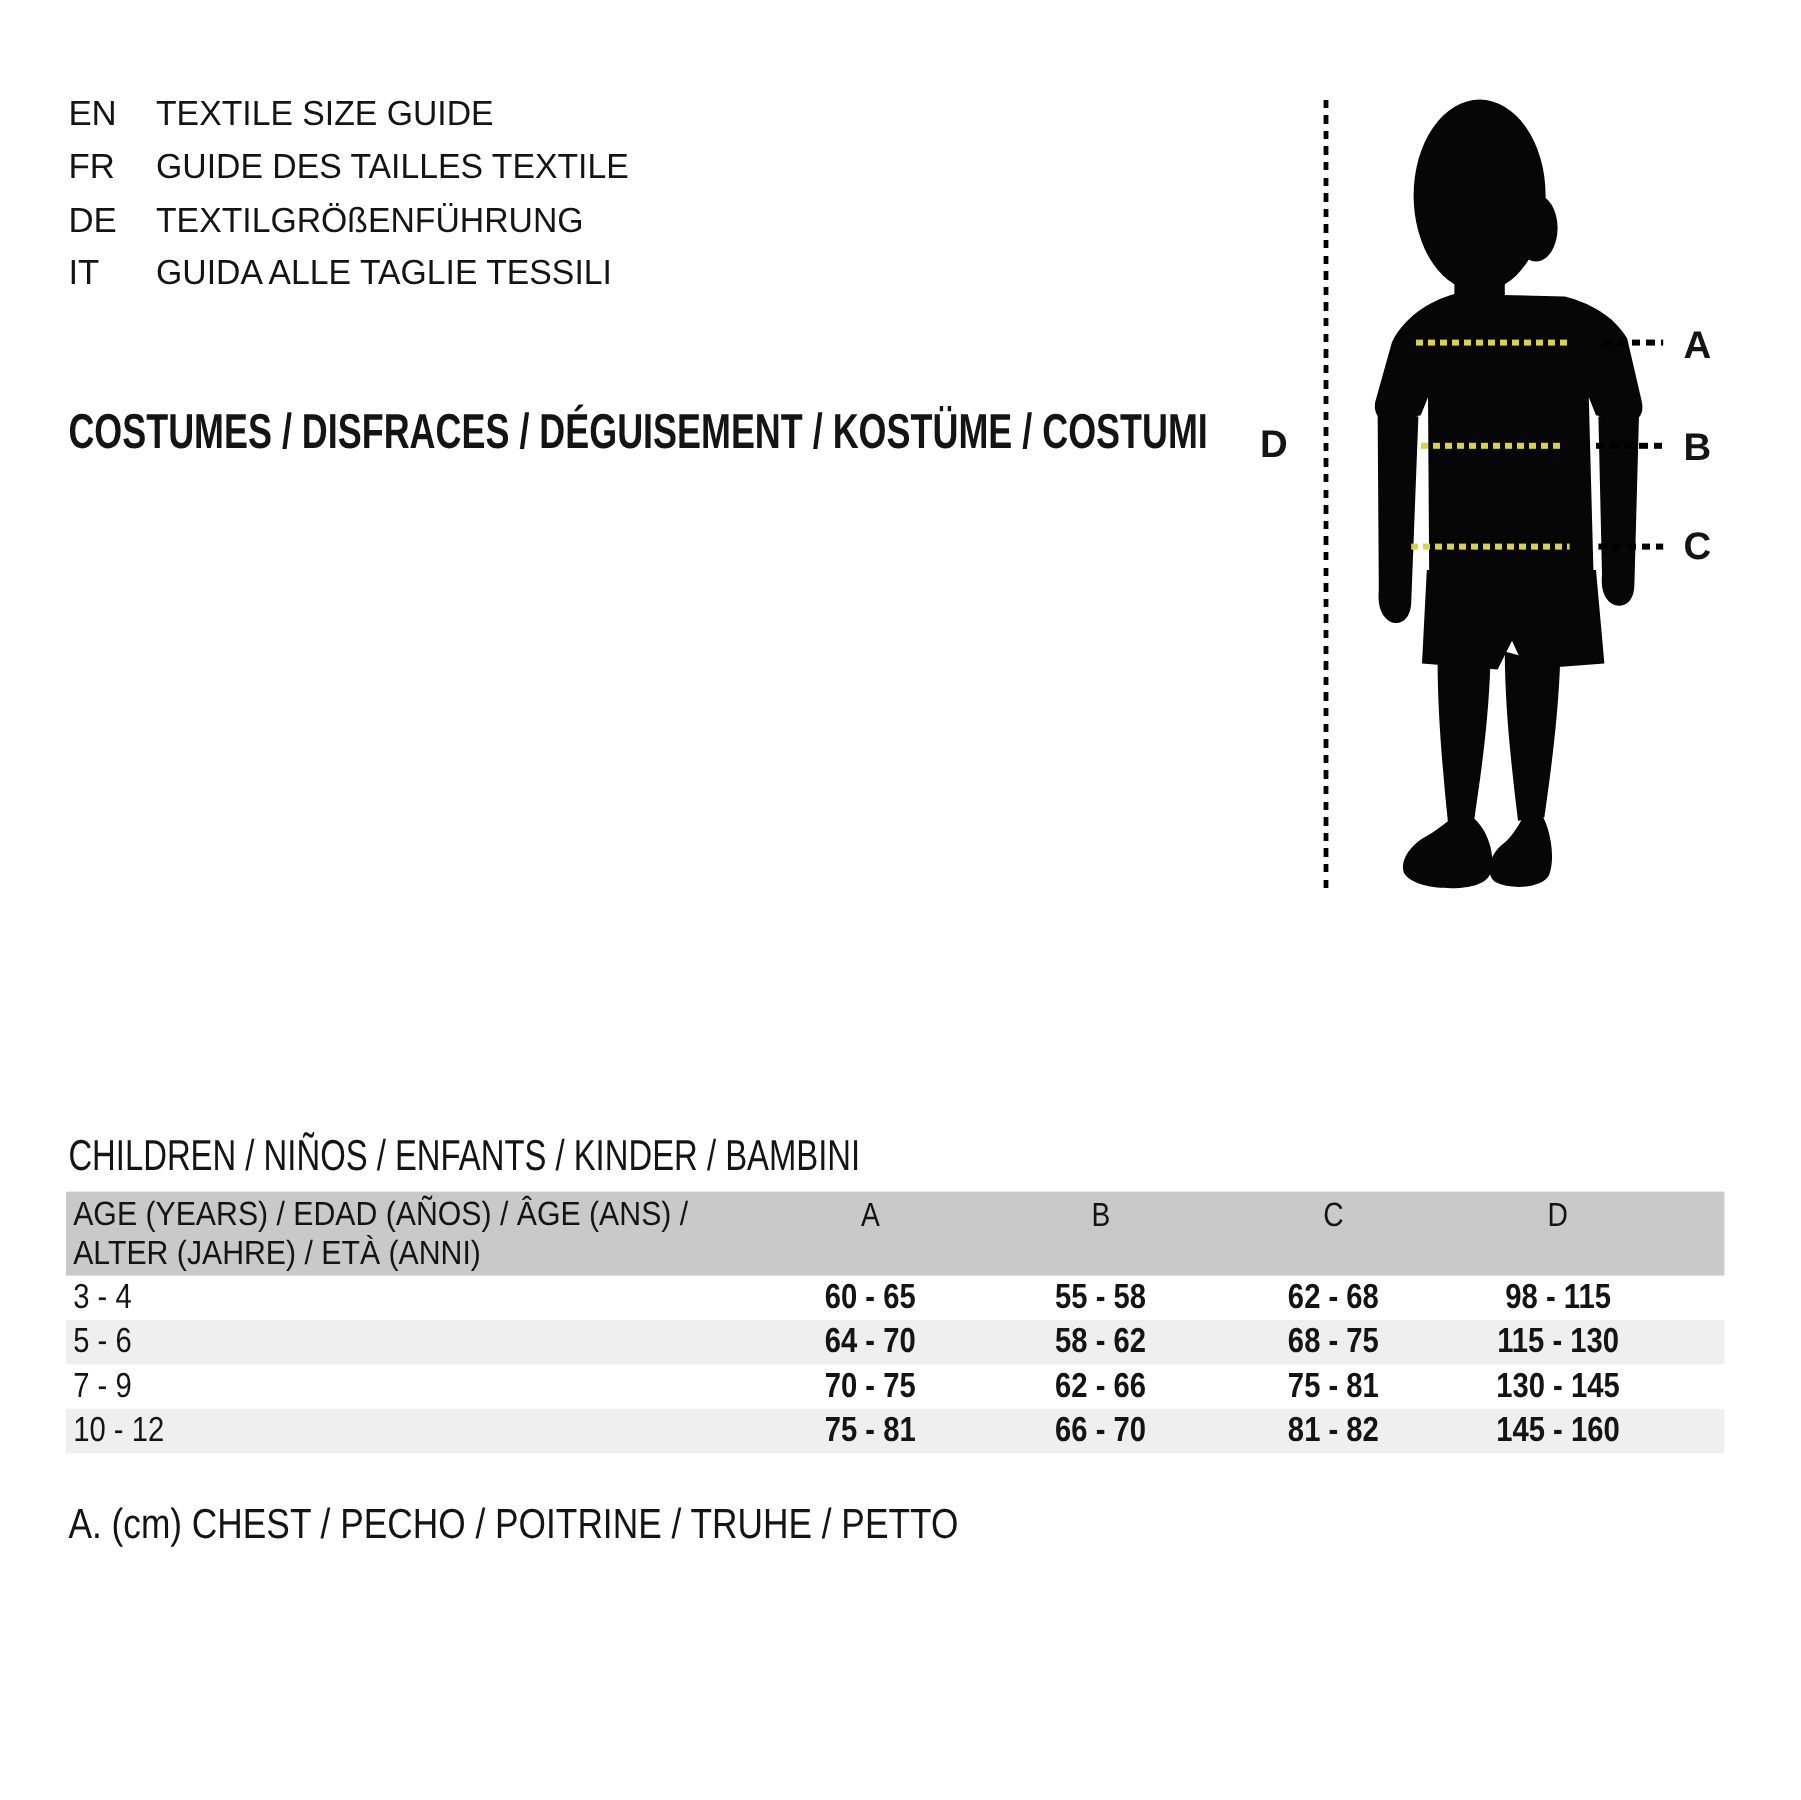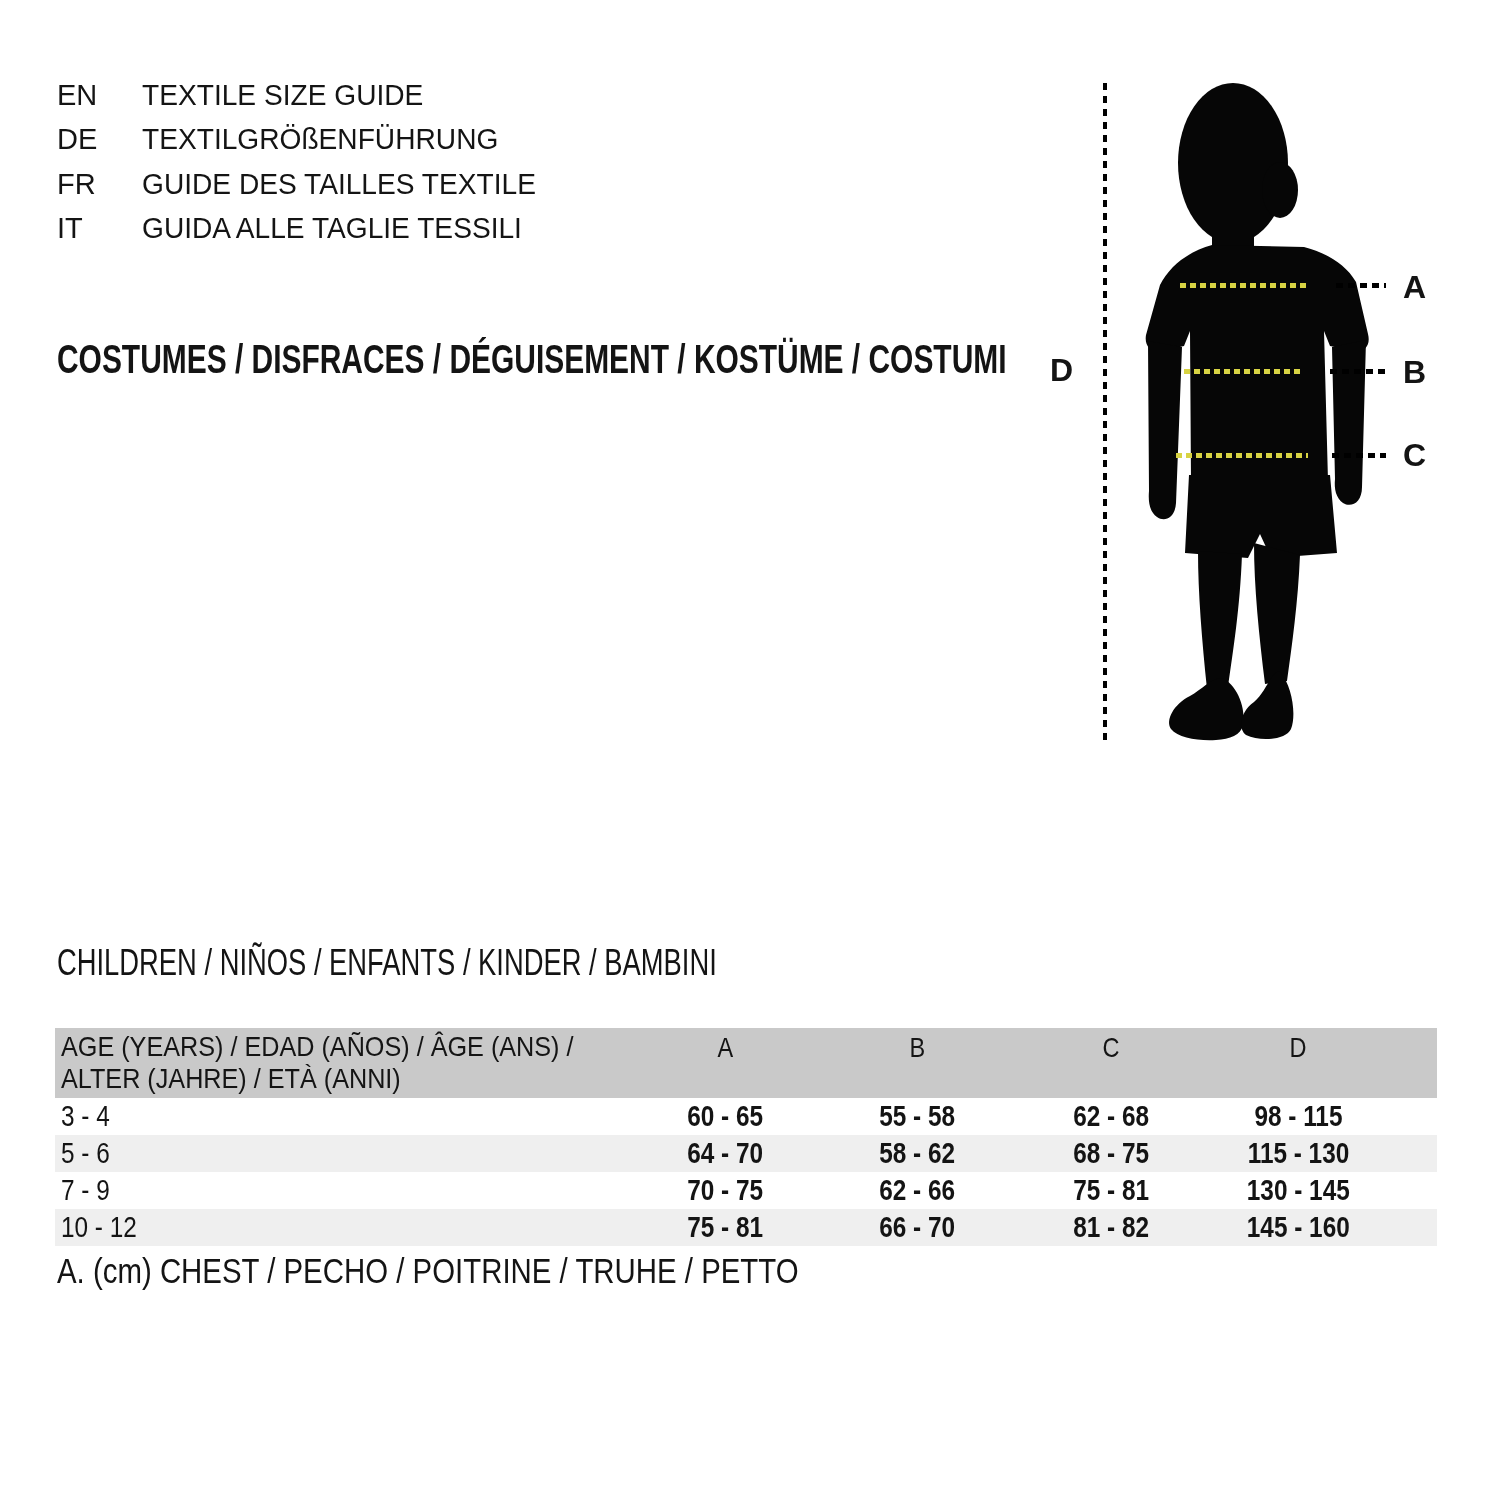--- a/index.html
+++ b/index.html
@@ -15,40 +15,40 @@
   .canvas{position:relative;width:1501px;height:1500px;background:#ffffff;overflow:hidden;}
 
   
   .cx{display:inline-block;transform:scaleX(.84);transform-origin:0 50%;white-space:nowrap;}
   .cx90{display:inline-block;transform:scaleX(.90);transform-origin:0 50%;white-space:nowrap;}
   .cx97{display:inline-block;transform:scaleX(.97);transform-origin:0 50%;white-space:nowrap;}
   .cxc{display:inline-block;transform:scaleX(.84);transform-origin:50% 50%;white-space:nowrap;}
 
   
   .lang-list{position:absolute;left:57px;top:73px;}
-  .lang-row{height:44.5px;display:flex;align-items:center;font-size:29px;gap:12px;}
+  .lang-row{height:44.5px;display:flex;align-items:center;font-size:29px;}
   .lang-code{width:73px;}
   .lang-label{}
 
   
   .category-title{position:absolute;left:57px;top:336px;font-size:41px;font-weight:700;transform:scaleX(.73);transform-origin:0 50%;white-space:nowrap;}
 
   
   .height-line{position:absolute;left:1103px;top:83px;width:4px;height:659px;
     background:repeating-linear-gradient(to bottom,var(--leader-dash) 0 7px,transparent 7px 13px);}
   .measure-line{position:absolute;height:5px;}
   .measure-line.body{background:repeating-linear-gradient(to right,var(--body-dash) 0 6px,transparent 6px 10px);}
   .measure-line.leader{background:repeating-linear-gradient(to right,var(--leader-dash) 0 7px,transparent 7px 12px);}
   .measure-label{position:absolute;font-size:32px;font-weight:700;line-height:36px;}
   .silhouette{position:absolute;left:1128px;top:75px;color:var(--sil);}
 
   
   .table-title{position:absolute;left:57px;top:942px;font-size:36px;transform:scaleX(.76);transform-origin:0 50%;white-space:nowrap;}
   .size-table{position:absolute;left:55px;top:993px;width:1382px;font-size:29px;}
-  .thead{position:relative;height:70px;background:var(--header-bg);margin-top:35px;}
+  .thead{position:relative;height:70px;background:var(--header-bg);}
   .age-header{position:absolute;left:6px;top:3px;font-size:28px;line-height:32px;}
   .col-label{position:absolute;top:4px;width:80px;text-align:center;font-size:28px;}
   .col-a{left:630px;} .col-b{left:822px;} .col-c{left:1016px;} .col-d{left:1203px;}
   .trow{position:relative;height:37px;line-height:37px;}
   .trow.alt{background:var(--row-alt);}
   .age-cell{position:absolute;left:6px;}
   .val{position:absolute;width:170px;text-align:center;font-weight:bold;}
   .val-a{left:585px;} .val-b{left:777px;} .val-c{left:971px;} .val-d{left:1158px;}
 
   
@@ -59,26 +59,26 @@
 <body>
 
 <div class="canvas">
 
   <div class="lang-list">
     <div class="lang-row">
       <span class="lang-code">EN</span>
       <span class="lang-label cx97">TEXTILE SIZE GUIDE</span>
     </div>
     <div class="lang-row">
+      <span class="lang-code">FR</span>
+      <span class="lang-label cx97">GUIDE DES TAILLES TEXTILE</span>
+    </div>
+    <div class="lang-row">
       <span class="lang-code">DE</span>
       <span class="lang-label cx97">TEXTILGRÖßENFÜHRUNG</span>
-    </div>
-    <div class="lang-row">
-      <span class="lang-code">FR</span>
-      <span class="lang-label cx97">GUIDE DES TAILLES TEXTILE</span>
     </div>
     <div class="lang-row">
       <span class="lang-code">IT</span>
       <span class="lang-label cx97">GUIDA ALLE TAGLIE TESSILI</span>
     </div>
   </div>
 
   <div class="category-title">COSTUMES / DISFRACES / DÉGUISEMENT / KOSTÜME / COSTUMI</div>
 
   <div class="height-line"></div>

